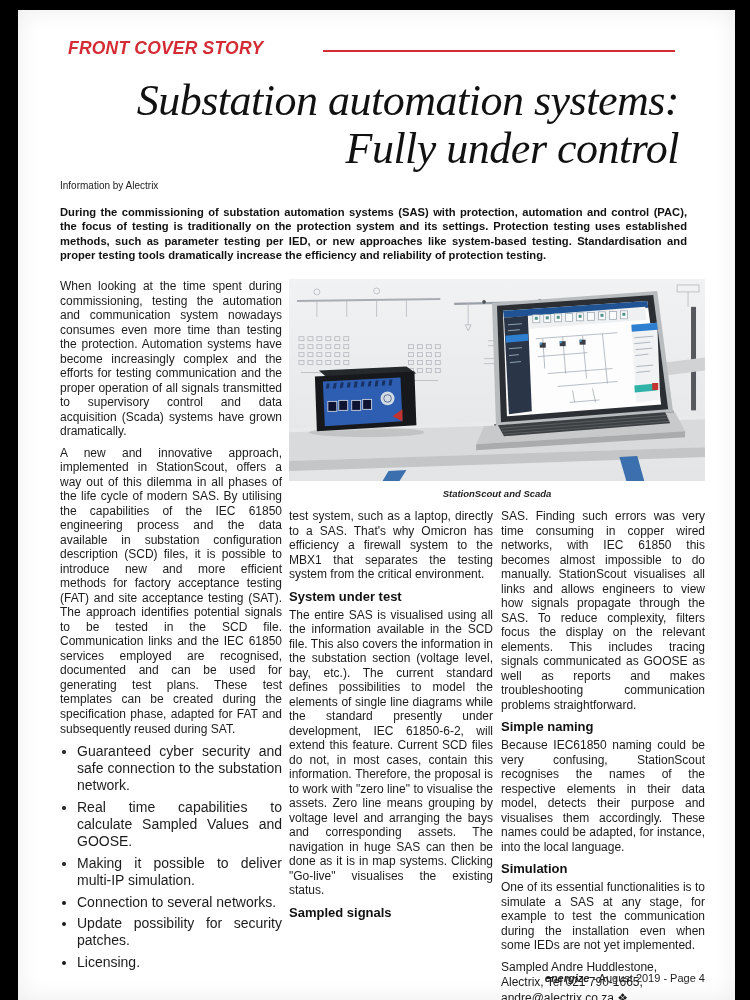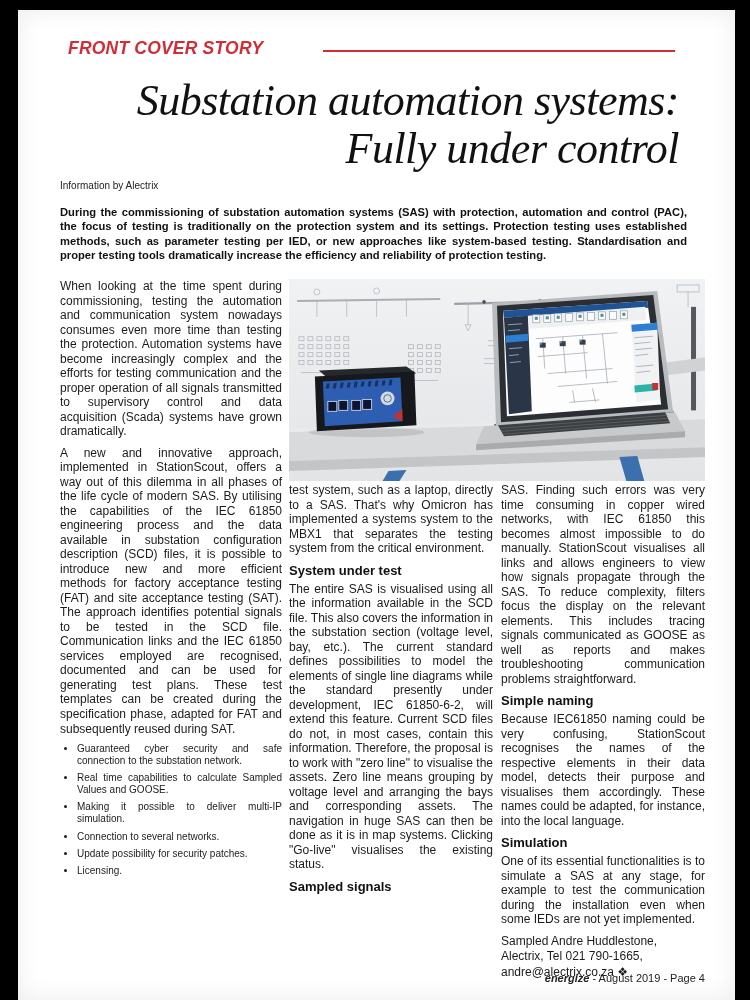--- a/index.html
+++ b/index.html
@@ -24,21 +24,21 @@
   .columns{display:flex;margin-top:16px;}
   .col-left{width:222px;flex:0 0 222px;margin-right:7px;}
   .right-area{width:416px;flex:0 0 416px;}
   .two-cols{display:flex;margin-top:2px;}
   .col-mid{width:204px;flex:0 0 204px;margin-right:8px;}
   .col-right{width:204px;flex:0 0 204px;}
 
   .body-text p{margin:0 0 7px 0;font-size:12px;line-height:1.21;text-align:justify;color:#1b1b1b;}
   .body-text h3{margin:6px 0 4px 0;font-size:13px;font-weight:bold;color:#111;}
   .body-text ul{margin:2px 0 6px 0;padding-left:17px;}
-  .body-text li{font-size:10px;line-height:1.21;margin-bottom:5px;text-align:justify;}
+  .body-text li{font-size:14px;line-height:1.21;margin-bottom:5px;text-align:justify;}
   .contact p{margin-bottom:1px;text-align:left;}
   .contact{margin-top:4px;}
 
   
   figure{margin:0;padding:0;}
   .photo-wrap{width:416px;height:202px;overflow:hidden;}
   .caption{text-align:center;font-size:9.5px;font-weight:bold;font-style:italic;color:#222;margin:7px 0 10px 0;}
 
   
   .footer{position:absolute;left:42px;right:30px;bottom:16px;text-align:right;font-size:11px;color:#222;}
@@ -288,25 +288,26 @@
                 <polygon points="210,147 378,134 383,145 216,158" fill="#3c3f42"></polygon>
                 <g stroke="#5a5d60" stroke-width="1">
                   <line x1="213" y1="150" x2="380" y2="137"></line>
                     <line x1="214" y1="153" x2="381" y2="140"></line>
                   <line x1="215" y1="156" x2="382" y2="143"></line>
                 </g>
                 <polygon points="188,166 398,153 398,159 188,172" fill="#a9abad"></polygon>
               </g>
             </svg>
           </div>
+          <figcaption class="caption">StationScout and Scada</figcaption>
         </figure>
 
         <div class="two-cols">
           <div class="col-mid body-text">
-            <p>test system, such as a laptop, directly to a SAS. That's why Omicron has implemented a systems system to the MBX1 that separates the testing system from the critical environment.</p>
+            <p>test system, such as a laptop, directly to a SAS. That's why Omicron has efficiency a firewall system to the MBX1 that separates the testing system from the critical environment.</p>
             <h3>System under test</h3>
             <p>The entire SAS is visualised using all the information available in the SCD file. This also covers the information in the substation section (voltage level, bay, etc.). The current standard defines possibilities to model the elements of single line diagrams while the standard presently under development, IEC 61850-6-2, will extend this feature. Current SCD files do not, in most cases, contain this information. Therefore, the proposal is to work with "zero line" to visualise the assets. Zero line means grouping by voltage level and arranging the bays and corresponding assets. The navigation in huge SAS can then be done as it is in map systems. Clicking "Go-live" visualises the existing status.</p>
             <h3>Sampled signals</h3>
           </div>
           <div class="col-right body-text">
             <p>SAS. Finding such errors was very time consuming in copper wired networks, with IEC 61850 this becomes almost impossible to do manually. StationScout visualises all links and allows engineers to view how signals propagate through the SAS. To reduce complexity, filters focus the display on the relevant elements. This includes tracing signals communicated as GOOSE as well as reports and makes troubleshooting communication problems straightforward.</p>
             <h3>Simple naming</h3>
             <p>Because IEC61850 naming could be very confusing, StationScout recognises the names of the respective elements in their data model, detects their purpose and visualises them accordingly. These names could be adapted, for instance, into the local language.</p>
             <h3>Simulation</h3>
             <p>One of its essential functionalities is to simulate a SAS at any stage, for example to test the communication during the installation even when some IEDs are not yet implemented.</p>

